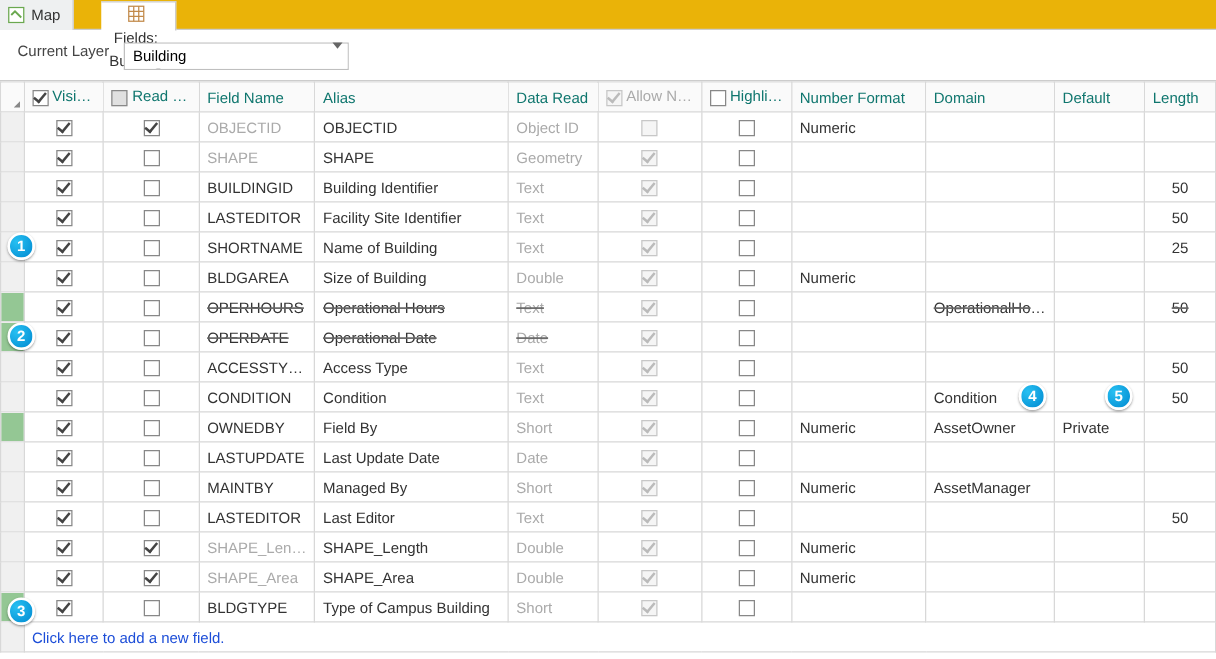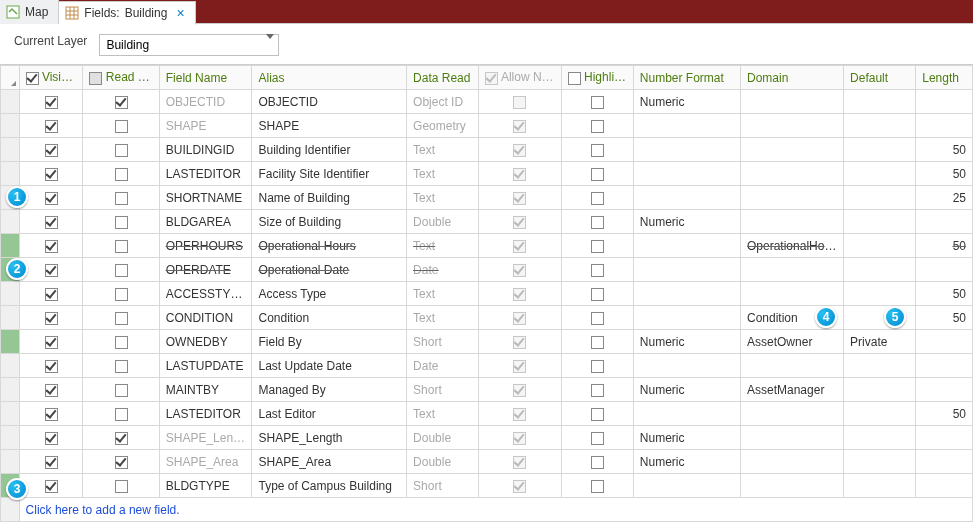--- a/index.html
+++ b/index.html
@@ -8,40 +8,42 @@
     font-size: 12px;
     background: #fff;
     width: 973px;
     height: 527px;
     overflow: hidden;
     position: relative;
     color: #333;
   }
   .tabs {
     display: flex;
-    background: #7f1d1d;
+    background: #eab308;
     border-bottom: 1px solid #ccc;
     height: 24px;
+    gap: 22px;
   }
   .tab {
     display: flex;
     align-items: center;
     gap: 5px;
     padding: 2px 10px 2px 6px;
     border-right: 1px solid #ccc;
     background: #eef0f1;
     cursor: pointer;
     height: 24px;
   }
   .tab.active {
     background: #fff;
     border-bottom: 1px solid #fff;
     position: relative;
     top: 1px;
     border-top: 1px solid #ccc;
+    flex-direction: column;
   }
   .tab-icon {
     width: 14px; height: 14px;
     display: inline-block;
   }
   .tab-close { color: #0a84c6; font-size: 14px; cursor: pointer; margin-left: 4px; }
   .layerbar {
     display: flex;
     gap: 12px;
     padding: 10px 14px 8px 14px;
@@ -75,27 +77,27 @@
     padding: 4px 6px;
     text-align: left;
     height: 24px;
     white-space: nowrap;
     overflow: hidden;
     text-overflow: ellipsis;
   }
   th {
     background: #fafafa;
     font-weight: 400;
-    color: #4d7c0f;
+    color: #0f766e;
     position: relative;
     user-select: none;
   }
   th.disabled, td.disabled { color: #aaa; }
   td.center, th.center { text-align: center; }
-  td.right { text-align: right; }
+  td.right { text-align: center; }
   .rowhead {
     width: 18px;
     background: #f0f0f0;
     padding: 0;
   }
   .rowhead-hdr { background: #fafafa; }
   .rowhead.green { background: #94c794; }
   .chk {
     display: inline-block;
     width: 13px; height: 13px;

